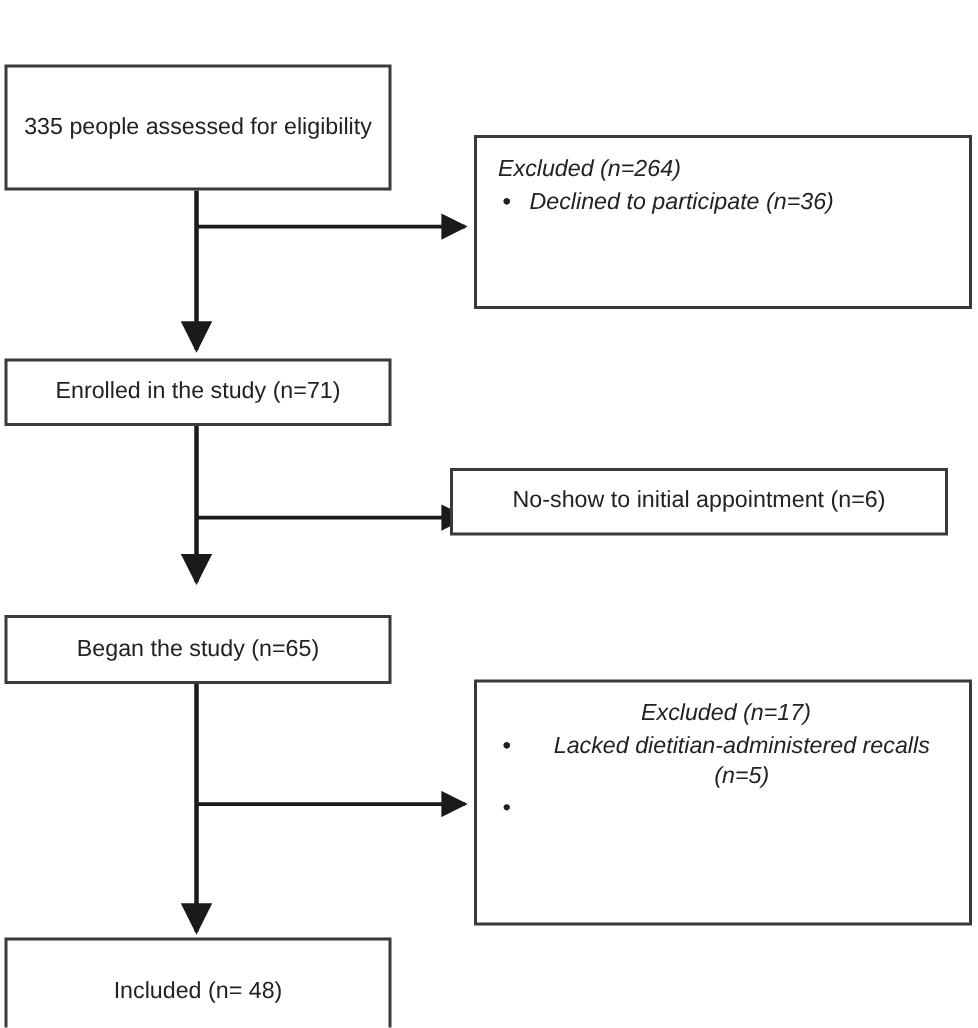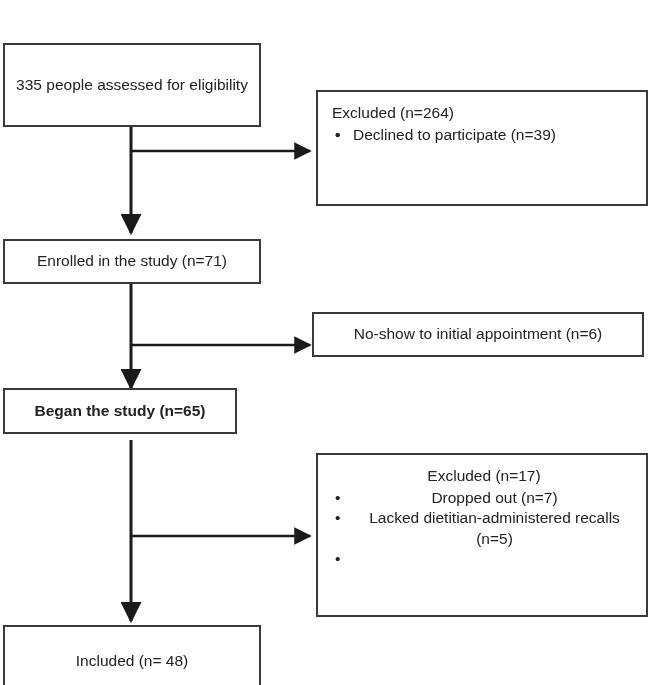--- a/index.html
+++ b/index.html
@@ -33,20 +33,21 @@
   }
   .node.center {
     display: flex;
     align-items: center;
     justify-content: center;
     text-align: center;
     padding: 4px 8px;
   }
   .node.listbox {
     padding: 11px 10px 10px 14px;
+    font-style: italic;
   }
   .lead {
     margin: 0 0 1px 0;
     font-size: 15.5px;
     line-height: 1.33;
   }
   ul.bullets {
     list-style: none;
     margin: 0;
     padding: 0;
@@ -103,43 +104,42 @@
   </div>
 
   <div class="node listbox" style="left:316px; top:90px; width:332px; height:116px;">
     <p class="lead">Excluded (n=264)</p>
     <ul class="bullets">
       <li>
         <span class="dot">•</span>
       </li>
       <li>
         <span class="dot">•</span>
-        <span>Declined to participate (n=39)</span>
+        <span>Declined to participate (n=36)</span>
       </li>
     </ul>
   </div>
 
   <div class="node center" style="left:3px; top:239px; width:258px; height:45px;">
     <span>Enrolled in the study (n=71)</span>
   </div>
 
-  <div class="node center" style="left:312px; top:312px; width:332px; height:45px;">
+  <div class="node center" style="left:300px; top:312px; width:332px; height:45px;">
     <span>No-show to initial appointment  (n=6)</span>
   </div>
 
-  <div class="node center" style="left:3px; top:388px; width:234px; height:46px;font-weight:bold;">
+  <div class="node center" style="left:3px; top:410px; width:258px; height:46px;">
     <span>Began the study (n=65)</span>
   </div>
 
   <div class="node listbox" style="left:316px; top:453px; width:332px; height:164px;text-align:center;">
     <p class="lead">Excluded (n=17)</p>
     <ul class="bullets">
       <li>
         <span class="dot">•</span>
-        <span>Dropped out (n=7)</span>
       </li>
       <li>
         <span class="dot">•</span>
         <span>Lacked dietitian-administered recalls (n=5)</span>
       </li>
       <li>
         <span class="dot">•</span>
       </li>
     </ul>
   </div>

